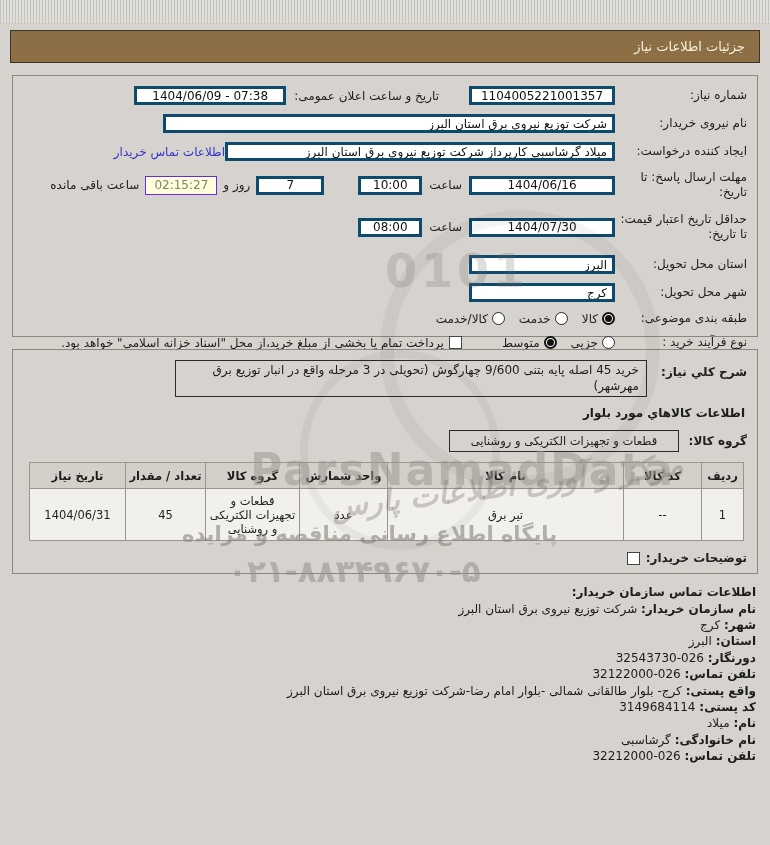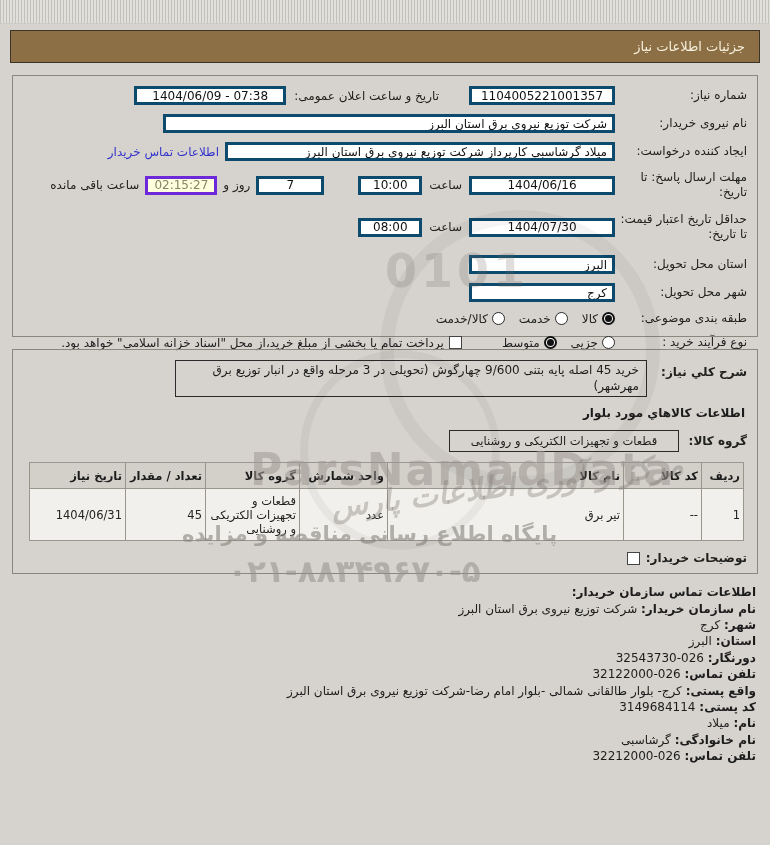--- a/index.html
+++ b/index.html
@@ -31,23 +31,23 @@
   .lbl { color:#21211f; }
   .wlabel { width:132px; flex:0 0 132px; line-height:1.25; }
   .input {
     background:#fff; border:3px solid #0c4a6e; height:19px;
     display:inline-flex; align-items:center; padding:0 5px;
     font-size:12px; color:#111; overflow:hidden; white-space:nowrap;
   }
   .center { justify-content:center; }
   .ltr { direction:ltr; unicode-bidi:bidi-override; }
   .ltrn { direction:ltr; unicode-bidi:embed; }
-  .link { color:#3333cc; margin-right:6px; white-space:nowrap; cursor:pointer; }
+  .link { color:#3333cc; white-space:nowrap; cursor:pointer; }
   .timer {
-    background:#ffffdd; border:3px solid #6d28d9; color:#84846a;
+    background:#ffffdd; border:1px solid #6d28d9; color:#84846a;
     height:19px; width:72px; display:inline-flex; align-items:center; justify-content:center;
   }
   .radio {
     width:13px; height:13px; border:1px solid #2a2a2a; border-radius:50%;
     background:#fff; display:inline-block; margin-left:4px; position:relative; flex:0 0 13px;
   }
   .radio.sel { border:2px solid #111; }
   .radio.sel::after {
     content:""; position:absolute; inset:1px; background:#111; border-radius:50%;
   }
@@ -64,21 +64,21 @@
   .groupbox {
     border:1px solid #2a2a2a; height:22px; width:230px;
     display:flex; align-items:center; justify-content:center; font-size:11.5px;
   }
   .sectionhead { font-weight:bold; margin:4px 2px 10px 0; }
   table.goods {
     border-collapse:collapse; width:714px; margin:2px 3px 0 0;
     table-layout:fixed; background:#f1f0ec;
   }
   table.goods th, table.goods td {
-    border:1px solid #9a968e; font-size:11.5px; text-align:right;
+    border:1px solid #9a968e; font-size:11.5px; text-align:center;
     padding:4px 3px; overflow:hidden;
   }
   table.goods th { background:#d3d0ca; font-weight:bold; height:26px; }
   table.goods td { height:52px; color:#222; }
   .c0{width:42px}.c1{width:78px}.c2{width:236px}.c3{width:88px}.c4{width:94px}.c5{width:80px}.c6{width:96px}
   .notesrow { margin-top:10px; display:flex; align-items:center; }
   .contact { margin:10px 14px 0 14px; line-height:16.4px; font-size:12px; }
   .contact .line { white-space:nowrap; }
   
   .wm { position:absolute; pointer-events:none; white-space:nowrap; }

